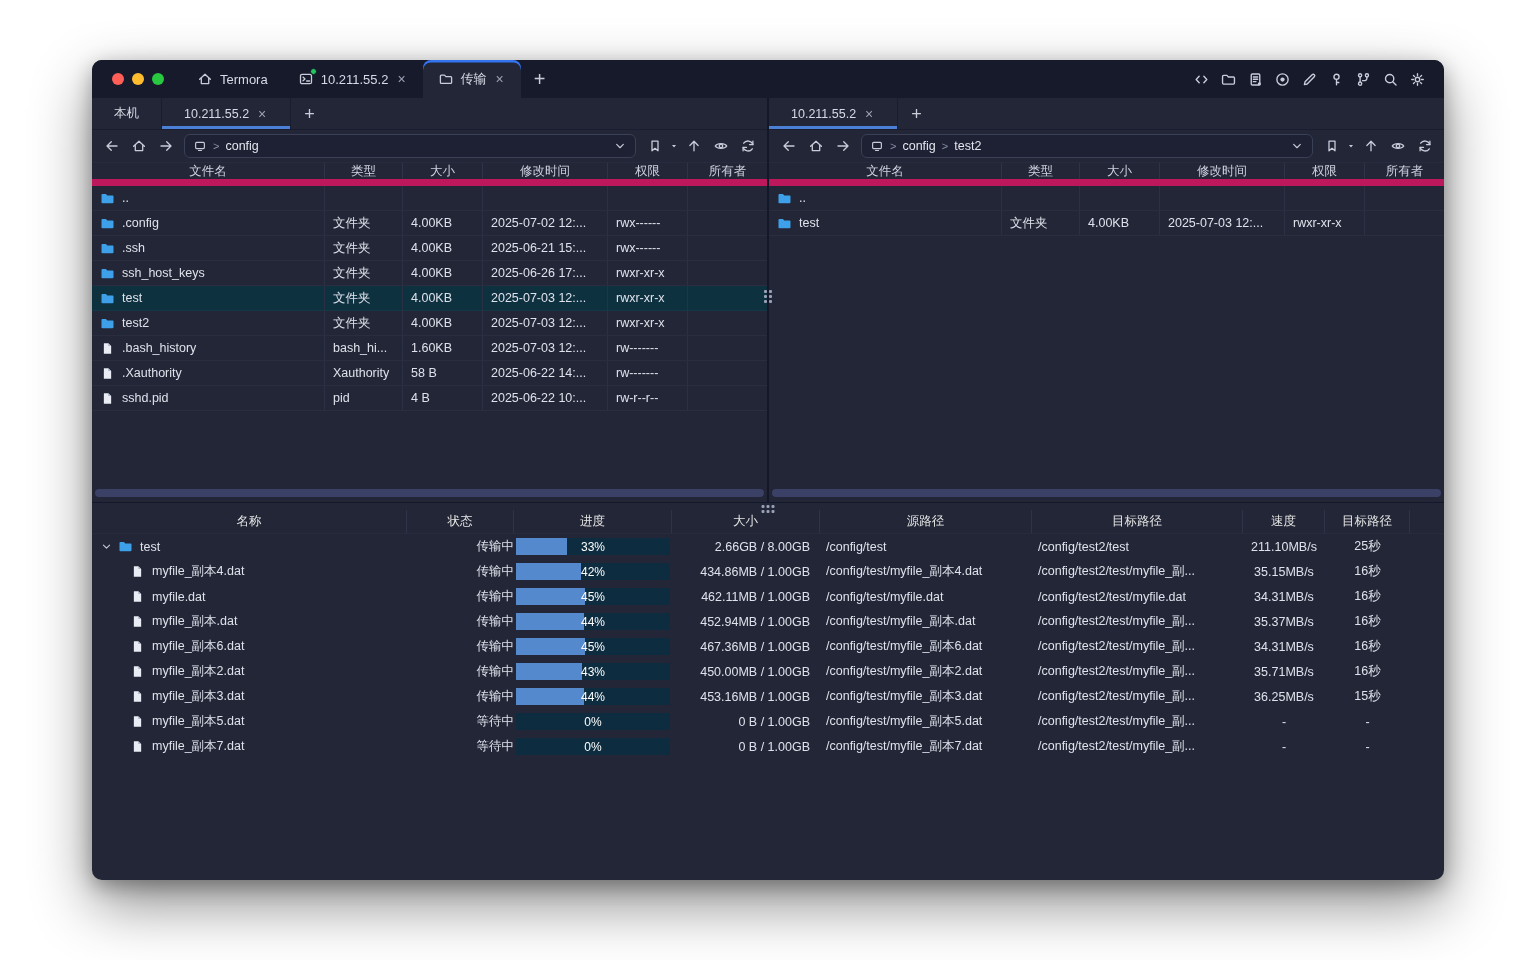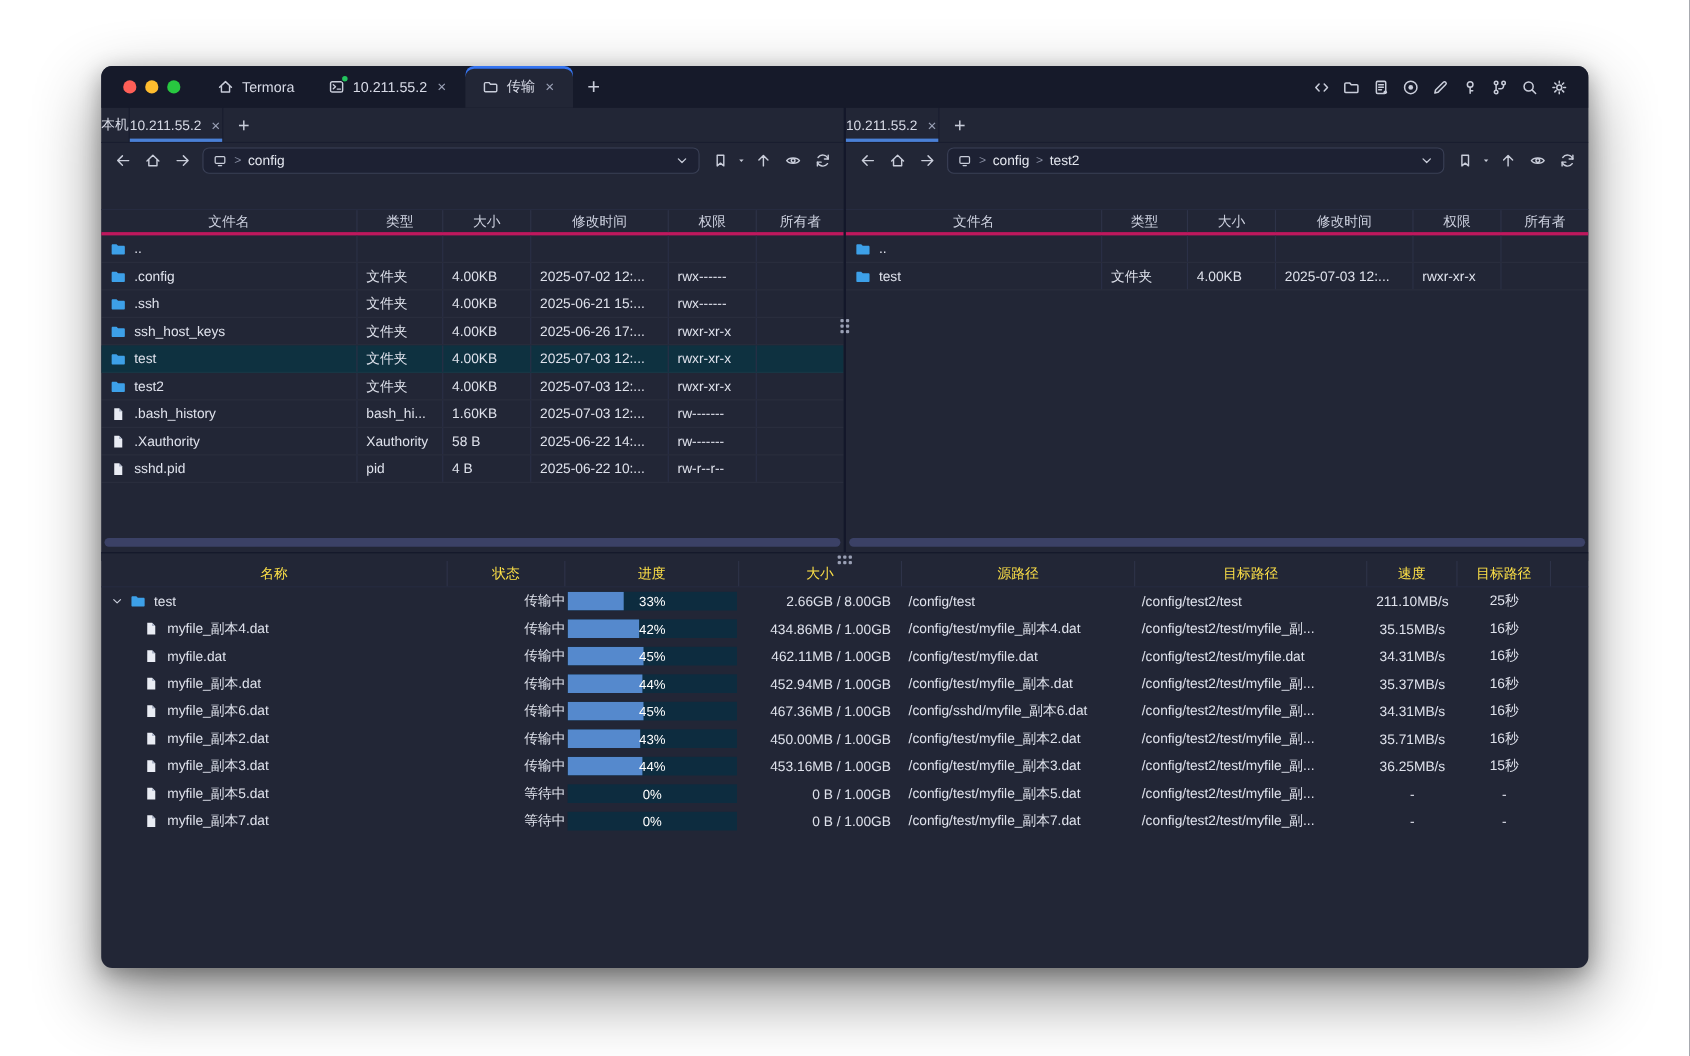--- a/index.html
+++ b/index.html
@@ -37,51 +37,51 @@
   .fpanel { flex:1; min-width:0; position:relative; display:flex; flex-direction:column; }
   .vsplit { width:2px; background:#13172a; position:relative; flex:none; }
   .grip-v { position:absolute; left:50%; top:192px; transform:translateX(-50%);
     display:grid; grid-template-columns:repeat(2,3px); grid-auto-rows:3px; gap:2px; }
   .grip-v i, .grip-h i { width:3px; height:3px; background:#9aa0b5; border-radius:1px; display:block; }
   .hsplit { height:8px; background:#222636; border-top:1px solid #13172a; position:relative; flex:none; }
   .grip-h { position:absolute; left:50%; top:2px; transform:translateX(-50%);
     display:grid; grid-template-columns:repeat(3,3px); grid-auto-rows:3px; gap:2px; }
   
   .ptabs { height:32px; display:flex; align-items:stretch; border-bottom:1px solid #191d2f; flex:none; }
-  .ptab { display:flex; align-items:center; gap:7px; padding:0 0; font-size:12.5px; color:#d7dae6; position:relative; border-right:1px solid #191d2f; }
+  .ptab { display:flex; align-items:center; gap:7px; padding:0 22px; font-size:12.5px; color:#d7dae6; position:relative; border-right:1px solid #191d2f; }
   .ptab.active::after { content:""; position:absolute; left:0; right:0; bottom:0; height:3px; background:#4a80d6; }
   .ptab-plus { align-self:center; color:#c9cdda; font-size:18px; padding:0 13px; line-height:1; }
   .ptoolbar { height:32px; display:flex; align-items:center; gap:2px; padding:0 7px; flex:none; }
   .nav-ic { width:25px; height:24px; display:flex; align-items:center; justify-content:center; color:#c9cdda; flex:none; }
   .nav-ic svg { width:16px; height:16px; }
   .crumb { flex:1; height:24px; min-width:0; margin:0 4px; background:#1d2133; border:1px solid #3a4056; border-radius:6px;
     display:flex; align-items:center; gap:6px; padding:0 8px; font-size:12.5px; color:#e3e6ee; }
   .crumb .dev { width:14px; height:14px; color:#c9cdda; flex:none; display:flex; }
   .crumb .dev svg { width:14px; height:14px; }
   .crumb .sep { color:#8a90a5; font-size:11px; }
   .crumb .cdown { margin-left:auto; width:14px; height:14px; color:#c9cdda; display:flex; flex:none; }
   .crumb .cdown svg { width:14px; height:14px; }
   .caret-sm { width:10px; height:14px; color:#c9cdda; display:flex; align-items:center; }
   .caret-sm svg { width:10px; height:10px; }
   .fhead { height:24px; display:grid; grid-template-columns:233px 78px 80px 125px 80px 1fr;
-    border-top:1px solid #262b40; border-bottom:3px solid #be185d; font-size:12.5px; color:#ced2e0; flex:none;margin-top:28px; }
+    border-top:1px solid #262b40; border-bottom:7px solid #be185d; font-size:12.5px; color:#ced2e0; flex:none; }
   .fhead .hc { display:flex; align-items:center; justify-content:center; border-right:1px solid #2e3349; overflow:hidden; }
   .fhead .hc:last-child { border-right:none; }
   .frows { flex:1; min-height:0; overflow:hidden; }
   .frow { height:25px; display:grid; grid-template-columns:233px 78px 80px 125px 80px 1fr; font-size:12.5px; border-bottom:1px solid rgba(255,255,255,.035); }
   .frow .c { display:flex; align-items:center; padding:0 8px; border-right:1px solid #2b3047; overflow:hidden; white-space:nowrap; }
   .frow .c:last-child { border-right:none; }
   .frow.selected { background:#0e3140; }
   .fi { width:15px; height:15px; flex:none; display:flex; margin-right:7px; }
   .fi svg { width:15px; height:15px; }
   .hscroll { position:absolute; left:3px; right:3px; bottom:5px; height:8px; background:#3b4166; border-radius:4px; }
   
   .transfer { flex:1; min-height:0; display:flex; flex-direction:column; }
   .t-head { height:24px; display:grid; grid-template-columns:315px 107px 158px 148px 212px 211px 82px 85px 1fr;
-    border-bottom:1px solid #262b40; font-size:12.5px; color:#fde047; flex:none; }
+    border-bottom:1px solid #262b40; font-size:12.5px; color:#e5e5e5; flex:none; }
   .t-head .hc { display:flex; align-items:center; justify-content:center; border-right:1px solid #2e3349; overflow:hidden; }
   .t-head .hc:last-child { border-right:none; }
   .trow { height:25px; display:grid; grid-template-columns:315px 107px 158px 148px 212px 211px 82px 85px 1fr;
     align-items:center; font-size:12.5px; }
   .tc-name { display:flex; align-items:center; height:100%; padding-left:8px; overflow:hidden; white-space:nowrap; }
   .tc-name.indent1 { padding-left:38px; }
   .chev { width:13px; height:13px; color:#c9cdda; display:flex; flex:none; margin-right:5px; }
   .chev svg { width:13px; height:13px; }
   .tc-status { text-align:right; }
   .tc-prog { padding:0 2px; }
@@ -665,21 +665,21 @@
               <span>myfile_副本6.dat</span>
             </div>
             <div class="tc-status">传输中</div>
             <div class="tc-prog">
               <div class="pTrack">
                 <div class="pFill" style="width: 45%;"></div>
                 <span class="pText">45%</span>
               </div>
             </div>
             <div class="tc-size">467.36MB / 1.00GB</div>
-            <div class="tc-path">/config/sshd/myfile_副本6.dat</div>
+            <div class="tc-path">/config/test/myfile_副本6.dat</div>
             <div class="tc-path">/config/test2/test/myfile_副...</div>
             <div class="tc-center">34.31MB/s</div>
             <div class="tc-center">16秒</div>
           </div>
           <div class="trow">
             <div class="tc-name indent1">
               <span class="fi">
                 <svg viewBox="0 0 16 16">
                   <path d="M4.1 2.3h4.7l3.1 3.1v8.3H4.1Z" fill="#e9ecf4"></path>
                   <path d="M8.8 2.3v3.1h3.1Z" fill="#aab2c5"></path>

